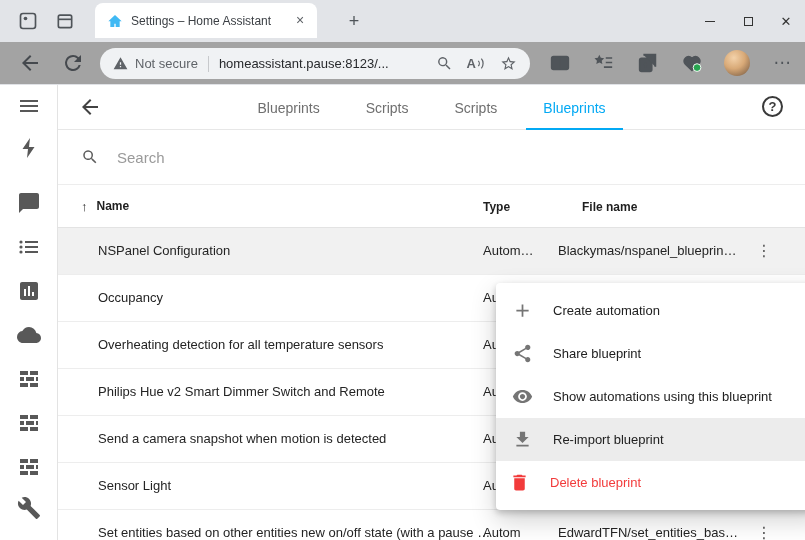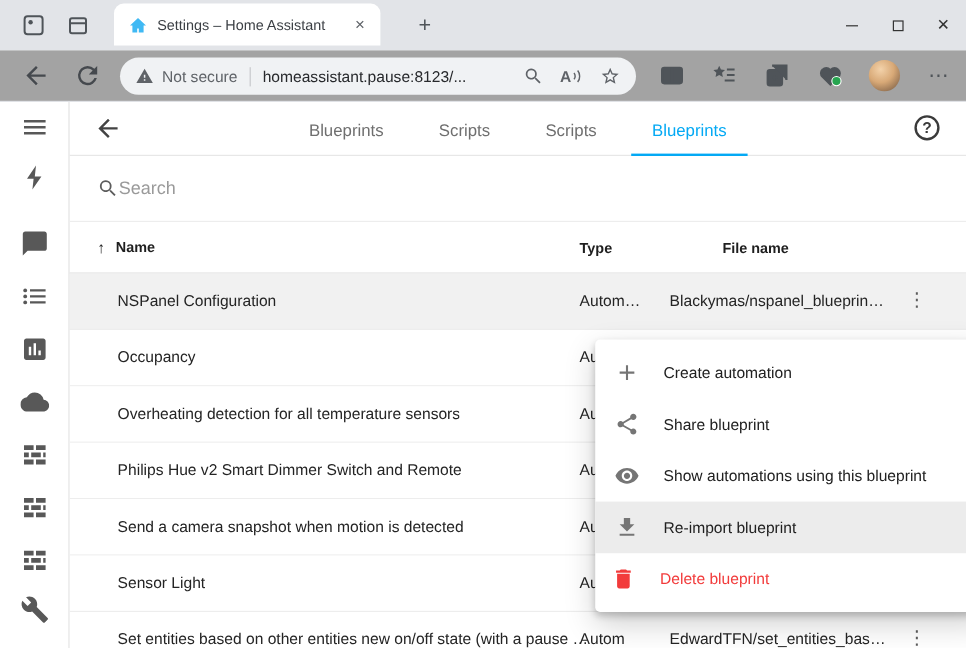--- a/index.html
+++ b/index.html
@@ -40,30 +40,30 @@
   .side-ic { position:absolute; left:17px; width:24px; height:24px; color:#585858; }
   .main { position:absolute; left:58px; right:0; top:0; bottom:0; }
   .ha-header { position:absolute; top:0; left:0; right:0; height:45px; border-bottom:1px solid #e7e7e7; }
   .ha-back { position:absolute; left:20px; top:10px; width:24px; height:24px; color:#434343; }
   .ha-tabs { position:absolute; left:60px; right:60px; top:0; height:45px; display:flex; justify-content:center; }
   .ha-tab { padding:0 23px; display:flex; align-items:center; font-size:14px; color:#6f6f6f; position:relative; white-space:nowrap; }
   .ha-tab.active { color:#03a9f4; }
   .ha-tab.active::after { content:""; position:absolute; left:6px; right:6px; bottom:0; height:2px; background:#03a9f4; }
   .ha-help { position:absolute; right:22px; top:11px; width:21px; height:21px; border:2px solid #3a3a3a; border-radius:50%; color:#3a3a3a; font-size:13px; font-weight:bold; display:flex; align-items:center; justify-content:center; }
 
-  .search-row { position:absolute; top:45px; height:55px; left:0; right:0; display:flex; align-items:center; padding-left:23px; gap:0; border-bottom:1px solid #ededed; }
+  .search-row { position:absolute; top:45px; height:55px; left:0; right:0; display:flex; align-items:center; padding-left:23px; gap:18px; border-bottom:1px solid #ededed; }
   .search-ic { width:18px; height:18px; color:#5d5d5d; flex:none; }
   .search-input { border:none; outline:none; background:transparent; font-size:15px; color:#212121; width:300px; font-family:inherit; }
   .search-input::placeholder { color:#9a9a9a; }
 
   .thead { position:absolute; top:100px; height:43px; left:0; right:0; border-bottom:1px solid #e3e3e3; font-size:12px; font-weight:bold; color:#1f1f1f; }
   .th-name { position:absolute; left:23px; top:0; height:100%; display:flex; align-items:center; gap:9px; }
   .sort-arrow { font-size:13px; font-weight:bold; }
   .th-type { position:absolute; left:425px; top:15px; }
-  .th-file { position:absolute; left:520px; top:15px;padding-left:24px; }
+  .th-file { position:absolute; left:500px; top:15px;padding-left:24px; }
 
   .tbody { position:absolute; top:143px; left:0; right:0; bottom:0; overflow:hidden; }
   .row { position:relative; height:47px; border-bottom:1px solid #ededed; font-size:13px; color:#242424; background:#fff; }
   .row.hl { background:#f1f1f1; }
   .cell-name { position:absolute; left:5px; top:0; line-height:46px; max-width:398px; white-space:nowrap; overflow:hidden; text-overflow:ellipsis;margin-left:35px; }
   .cell-type { position:absolute; left:425px; top:0; line-height:46px; white-space:nowrap; }
   .cell-file { position:absolute; left:500px; top:0; line-height:46px; max-width:205px; white-space:nowrap; overflow:hidden; }
   .row-more { position:absolute; right:29px; top:11px; width:24px; height:24px; text-align:center; line-height:24px; font-size:16px; color:#5c5c5c; }
 
   

